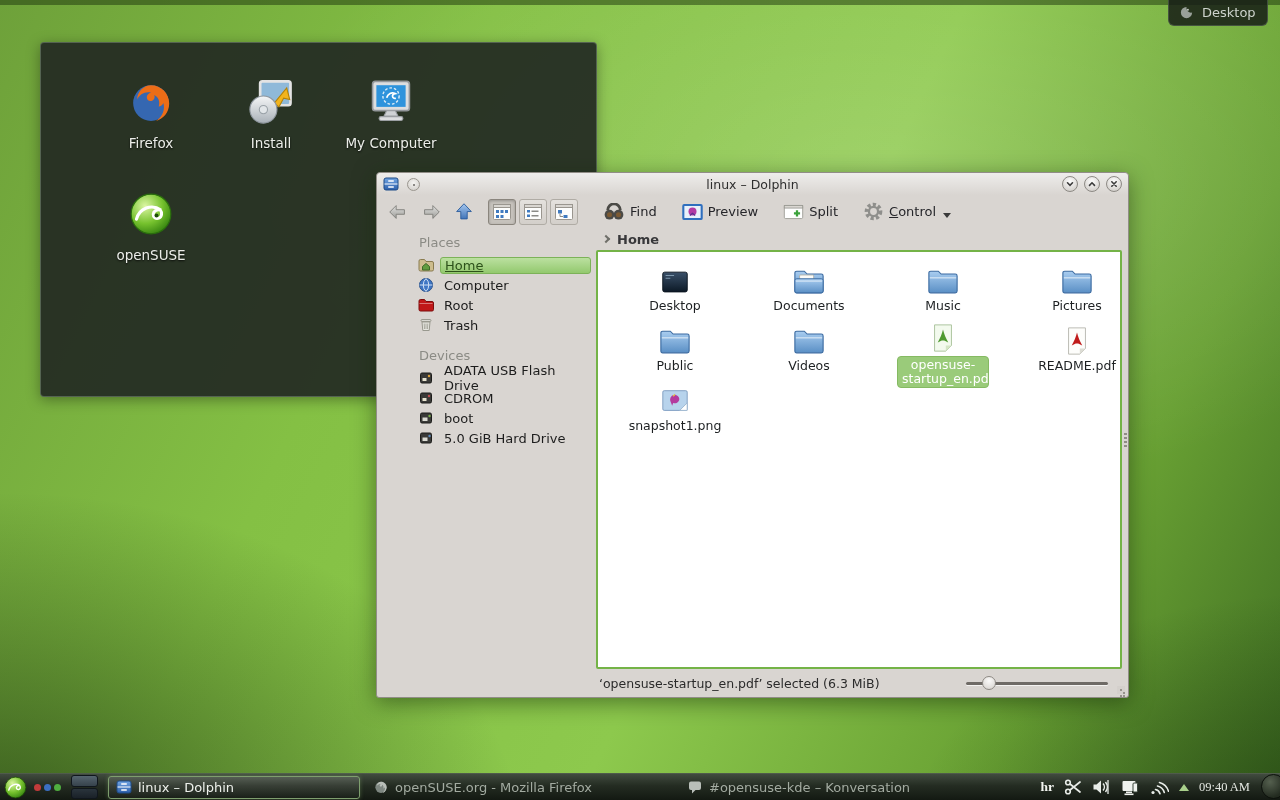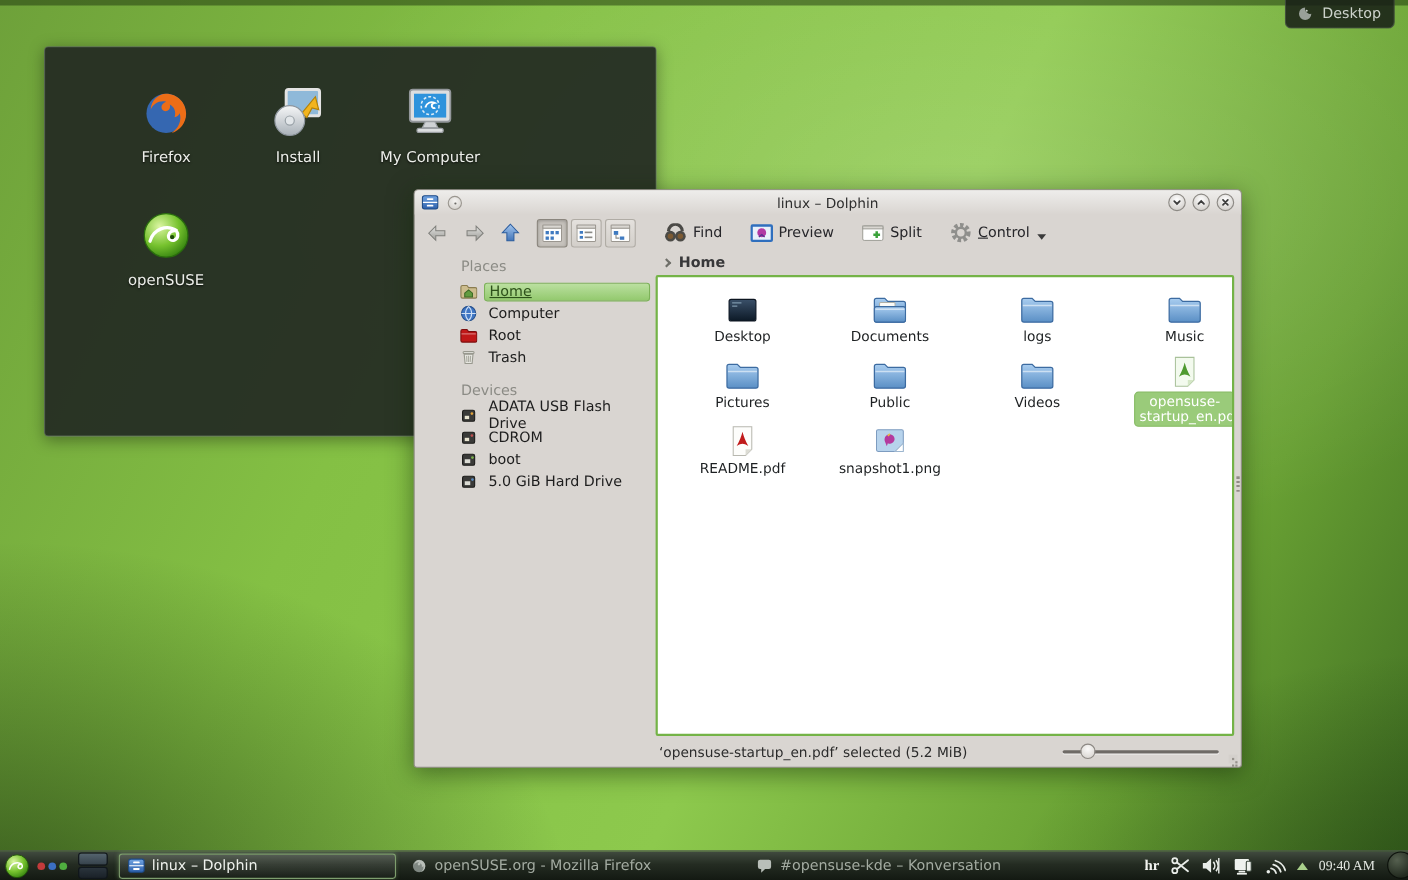--- a/index.html
+++ b/index.html
@@ -436,29 +436,20 @@
                   <path d="M2 4 q0-2 2-2 h8 l3 3 h15 q2 0 2 2 v16 q0 2-2 2 H4 q-2 0-2-2 z" fill="url(#gFold)" stroke="#3c6ba1" stroke-width="1.2"></path>
                   <rect x="7" y="6" width="15" height="6" rx="1" fill="#fbfbf8" stroke="#b0b0a8"></rect>
                   <path d="M2 12 q0-2 2-2 h26 q2 0 2 2 v11 q0 2-2 2 H4 q-2 0-2-2 z" fill="url(#gFold)" stroke="#3c6ba1" stroke-width="1"></path>
                   <path d="M3 12.5 h28" stroke="rgba(255,255,255,0.55)" stroke-width="1.4"></path>
                 </svg>
             </div>
             <div class="flabel">Documents</div>
           </div>
 
 
-          <div class="file">
-            <div class="ficon">
-              <svg width="32" height="27" viewBox="0 0 34 28">
-                  <path d="M2 4 q0-2 2-2 h8 l3 3 h15 q2 0 2 2 v16 q0 2-2 2 H4 q-2 0-2-2 z" fill="url(#gFold)" stroke="#3c6ba1" stroke-width="1.2"></path>
-                  <path d="M3 9 h28" stroke="rgba(255,255,255,0.55)" stroke-width="1.5"></path>
-                </svg>
-            </div>
-            <div class="flabel">logs</div>
-          </div>
 
           <div class="file">
             <div class="ficon">
               <svg width="32" height="27" viewBox="0 0 34 28">
                   <path d="M2 4 q0-2 2-2 h8 l3 3 h15 q2 0 2 2 v16 q0 2-2 2 H4 q-2 0-2-2 z" fill="url(#gFold)" stroke="#3c6ba1" stroke-width="1.2"></path>
                   <path d="M3 9 h28" stroke="rgba(255,255,255,0.55)" stroke-width="1.5"></path>
                 </svg>
             </div>
             <div class="flabel">Music</div>
           </div>
@@ -525,21 +516,21 @@
                   <path d="M29 18 v8 h-8 z" fill="#fff" stroke="#9db6cf"></path>
                 </svg>
             </div>
             <div class="flabel">snapshot1.png</div>
           </div>
 
         </div>
       </div>
 
       <div class="status">
-        <span class="stext">‘opensuse-startup_en.pdf’ selected (5.2 MiB)</span>
+        <span class="stext">‘opensuse-startup_en.pdf’ selected (6.3 MiB)</span>
         <span class="slider">
           <span class="track"></span>
           <span class="handle"></span>
         </span>
       </div>
     </div>
   </div>
 
   <span class="edgegrip"></span>
   <span class="wgrip"></span>

